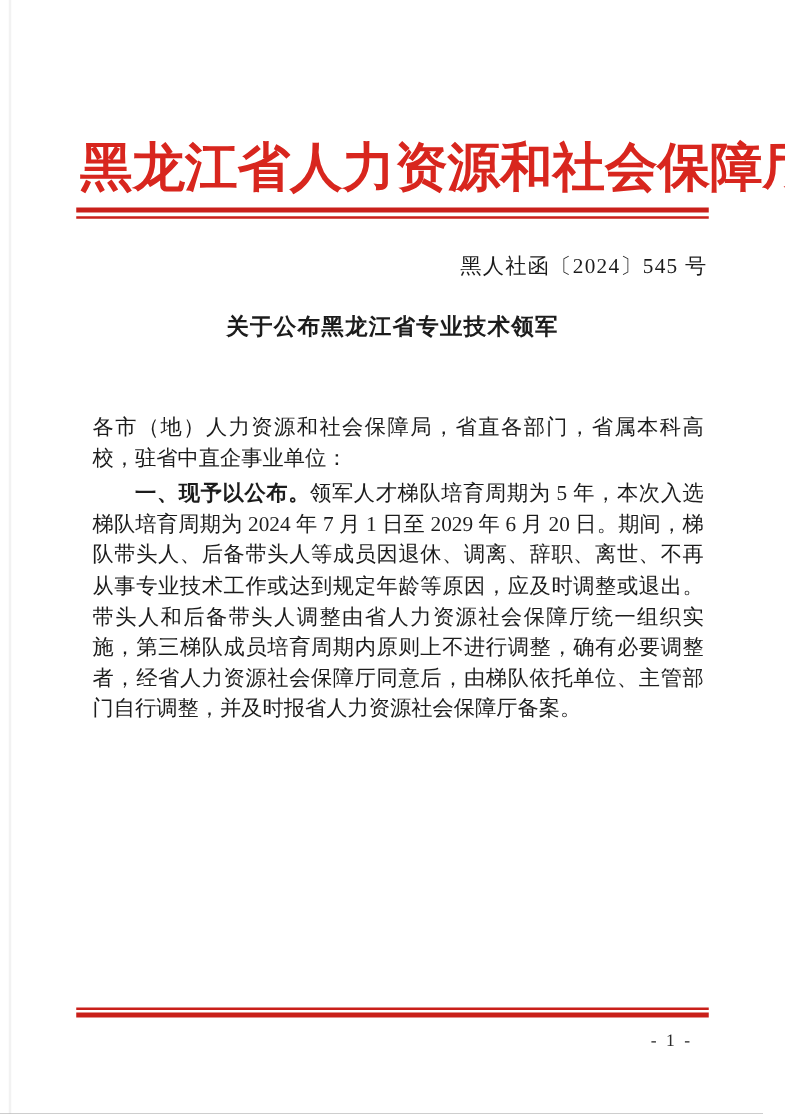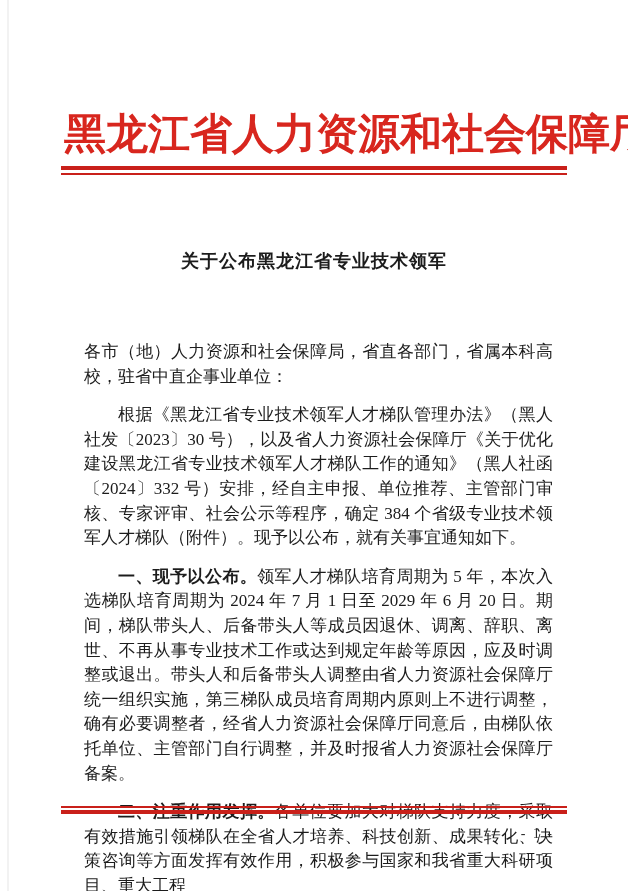--- a/index.html
+++ b/index.html
@@ -63,21 +63,21 @@
   }
   .body-text {
     position: absolute;
     top: 326px; left: 70px;
     width: 497px;
     font-size: 17px;
     line-height: 24.6px;
     text-align: justify;
   }
   .body-text p {
-    margin: 14px;
+    margin: 4px;
     text-indent: 2em;
   }
   .body-text p.no-indent { text-indent: 0; }
   .body-text .lead { font-weight: bold; }
   .page-number {
     position: absolute;
     top: 826px; right: 74px;
     font-size: 14px;
     letter-spacing: 2px;
     color: #2a2a2a;
@@ -87,29 +87,28 @@
 <body>
 
 <div class="page">
 
   <div class="scan-edge"></div>
 
   <div class="agency">黑龙江省人力资源和社会保障厅</div>
 
   <div class="rule rule-header"></div>
 
+  <div class="doc-number">黑人社函〔2024〕545 号</div>
 
   <div class="doc-title">
     <div>关于公布黑龙江省专业技术领军</div>
   </div>
 
   <div class="body-text">
     <p class="no-indent">各市（地）人力资源和社会保障局，省直各部门，省属本科高校，驻省中直企事业单位：</p>
-    <p><b class="lead"></b><span>根据《黑龙江省专业技术领军人才梯队管理办法》（黑人社发〔2023〕30 号），以及省人力资源社会保障厅《关于优化建设黑龙江省专业技术领军人才梯队工作的通知》（黑人社函〔2024〕332 号）安排，经自主申报、单位推荐、主管部门审核、专家评审、社会公示等程序，确定 384 个省级专业技术领军人才梯队（附件）。现予以公布，就有关事宜通知如下。</span></p>
     <p><b class="lead">一、现予以公布。</b><span>领军人才梯队培育周期为 5 年，本次入选梯队培育周期为 2024 年 7 月 1 日至 2029 年 6 月 20 日。期间，梯队带头人、后备带头人等成员因退休、调离、辞职、离世、不再从事专业技术工作或达到规定年龄等原因，应及时调整或退出。带头人和后备带头人调整由省人力资源社会保障厅统一组织实施，第三梯队成员培育周期内原则上不进行调整，确有必要调整者，经省人力资源社会保障厅同意后，由梯队依托单位、主管部门自行调整，并及时报省人力资源社会保障厅备案。</span></p>
-    <p><b class="lead">二、注重作用发挥。</b><span>各单位要加大对梯队支持力度，采取有效措施引领梯队在全省人才培养、科技创新、成果转化、决策咨询等方面发挥有效作用，积极参与国家和我省重大科研项目、重大工程</span></p>
   </div>
 
   <div class="rule rule-footer"></div>
 
   <div class="page-number">- 1 -</div>
 
 </div>
 
 </body></html>

